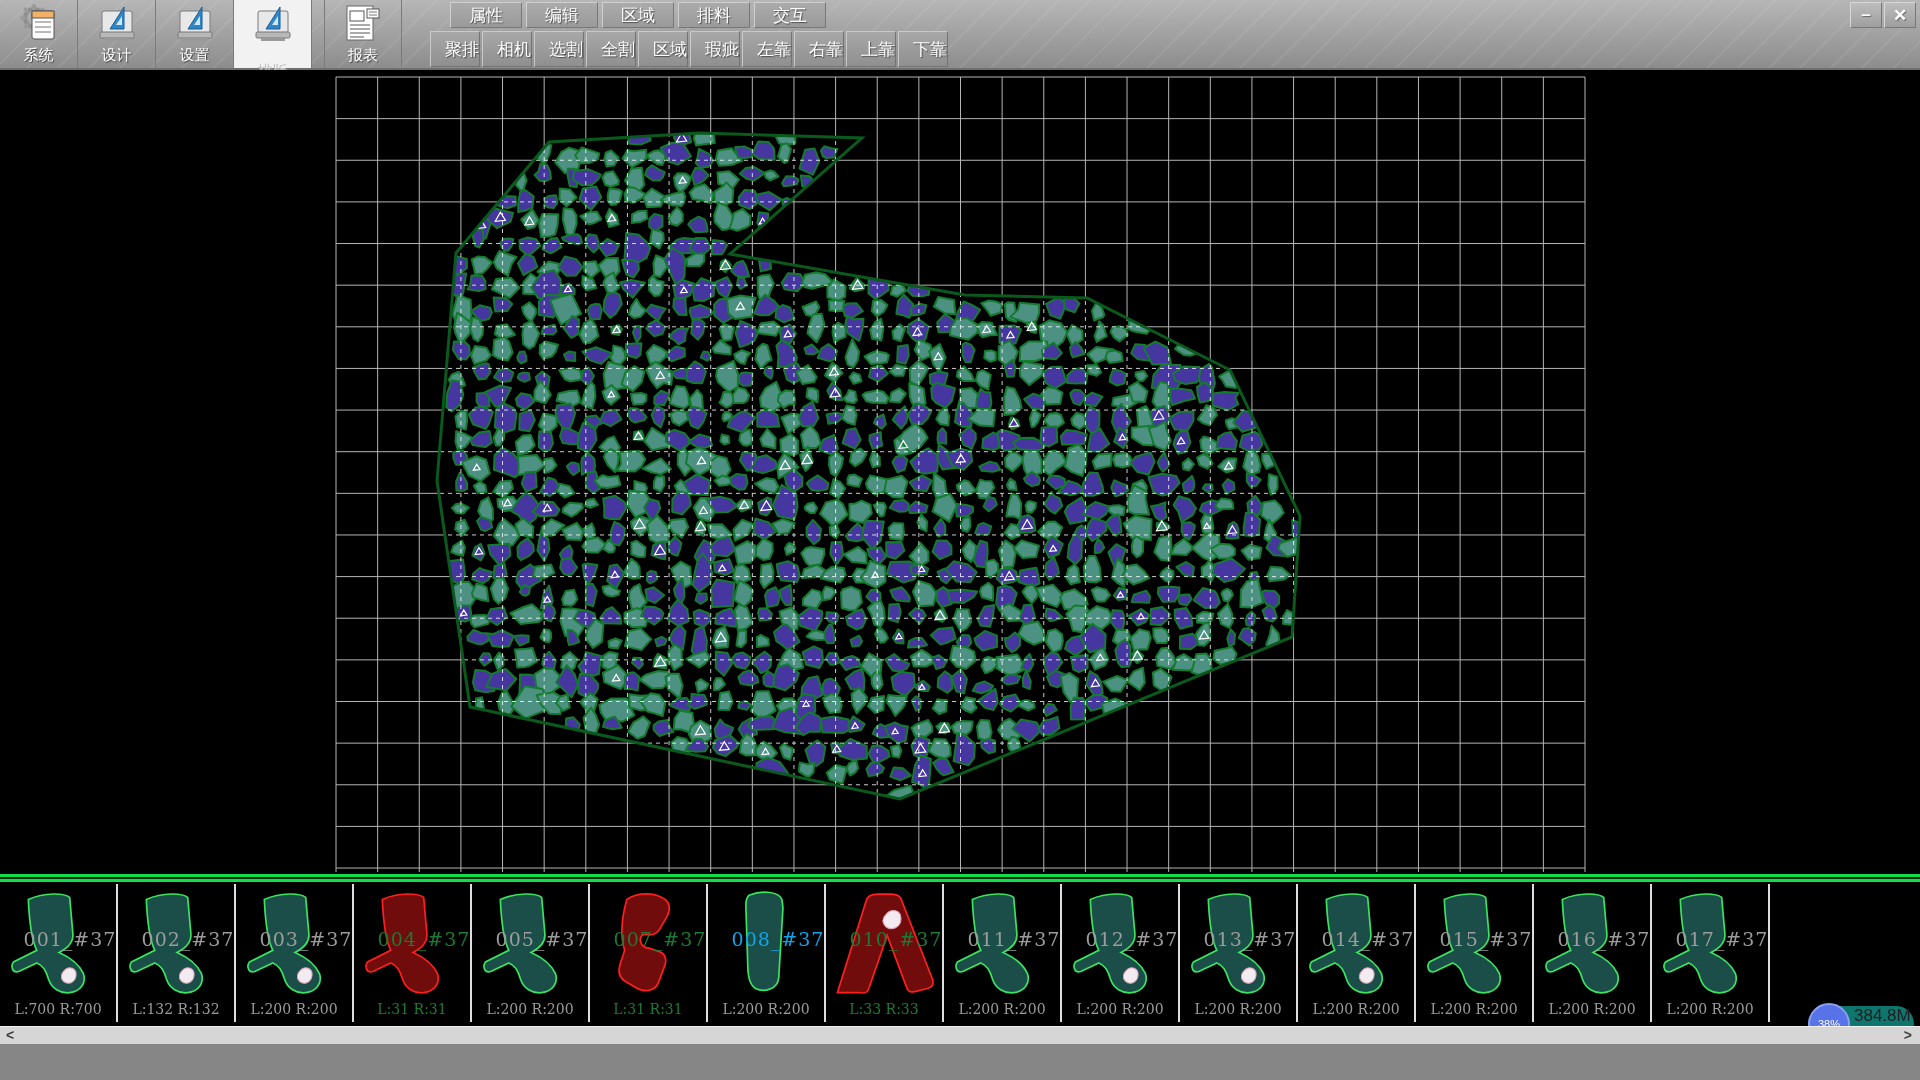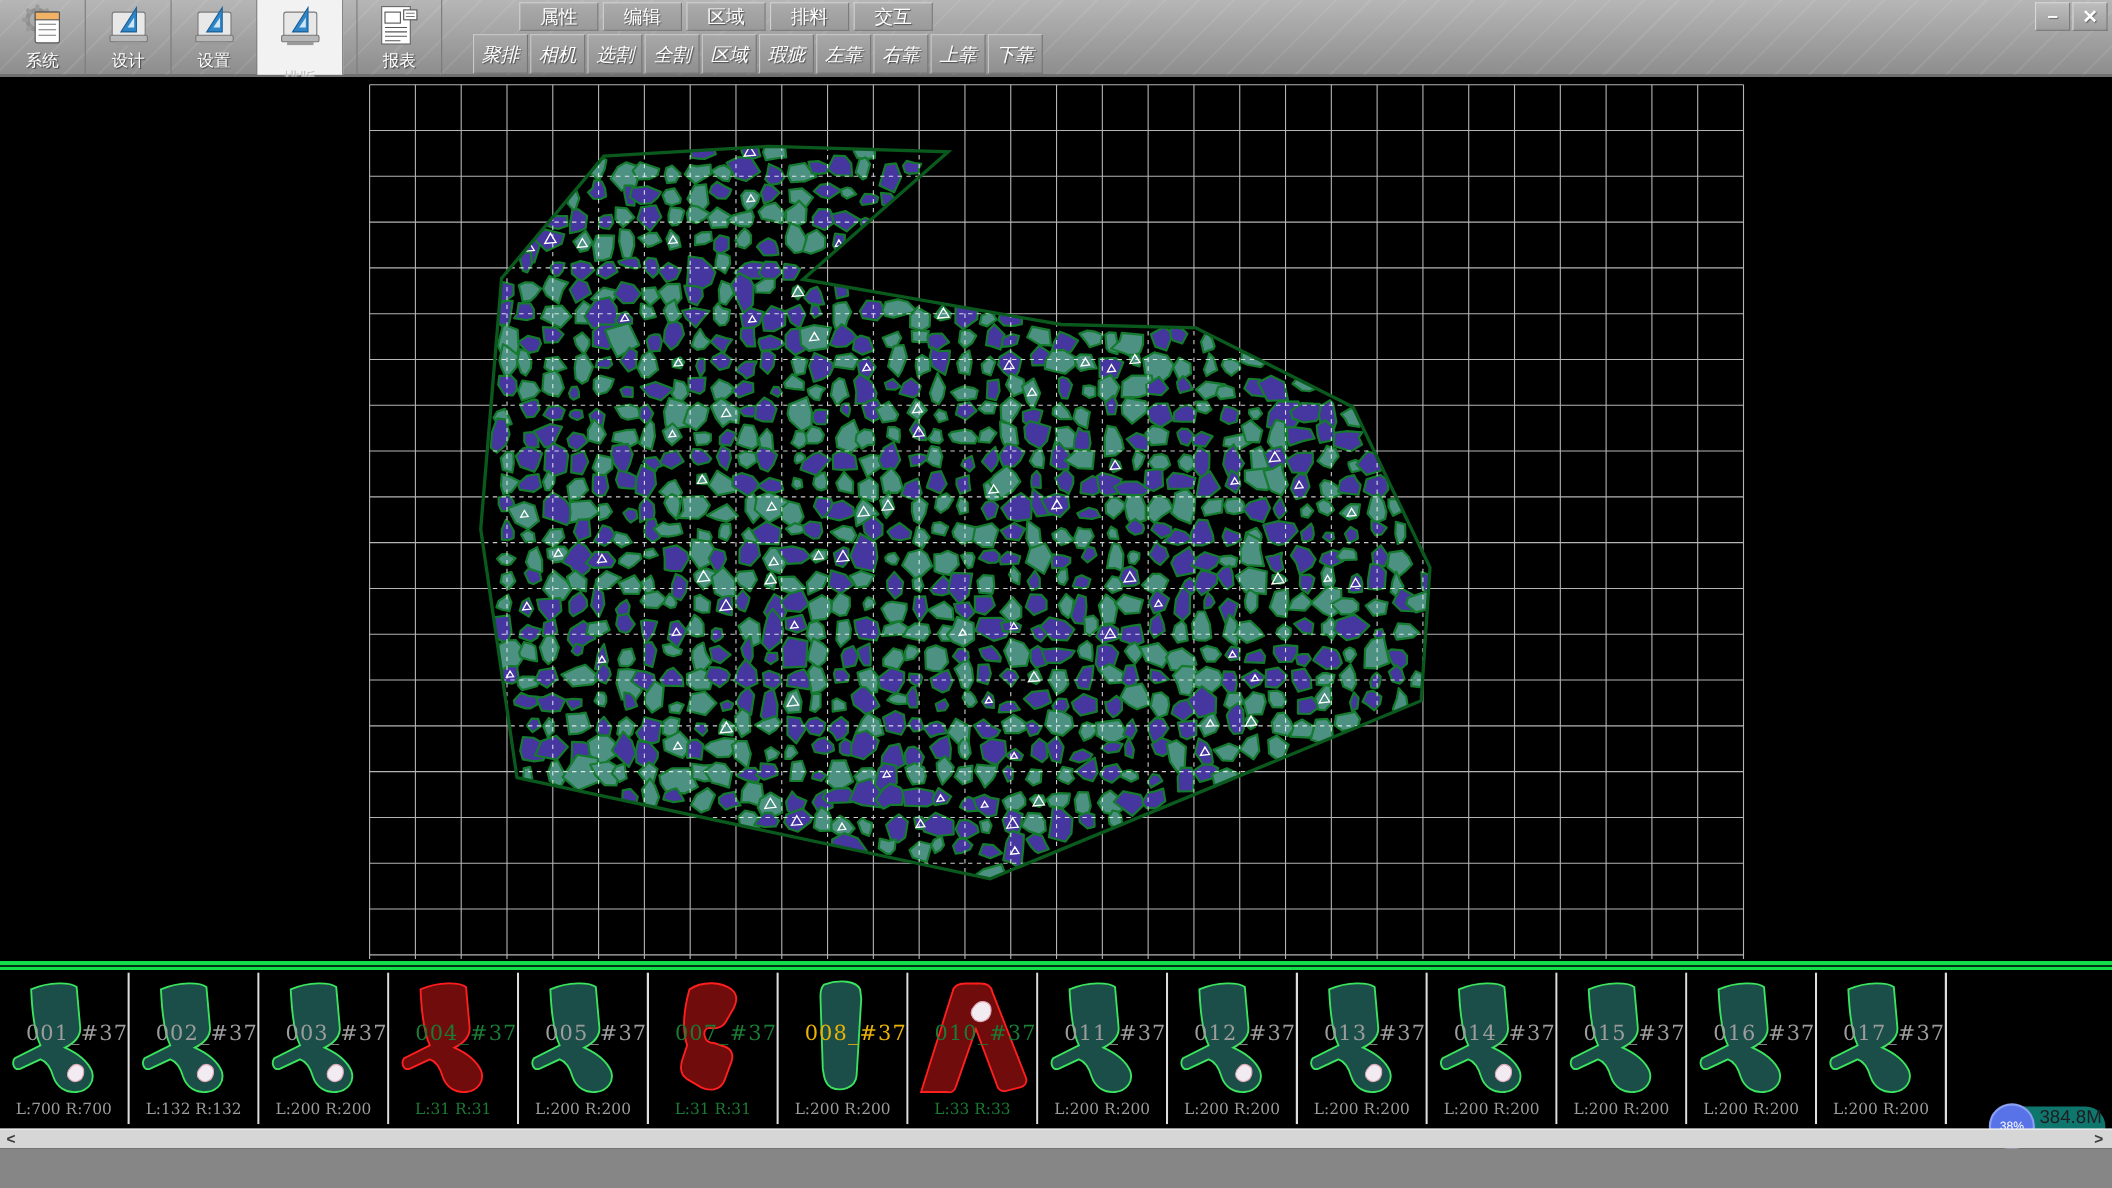--- a/index.html
+++ b/index.html
@@ -13,28 +13,28 @@
     background:repeating-linear-gradient(135deg,rgba(255,255,255,.07) 0 2px,transparent 2px 22px);}
   #apps{position:absolute;left:0;top:0;height:68px;display:flex;}
   .app{width:78px;height:68px;display:flex;flex-direction:column;align-items:center;justify-content:flex-start;
     padding-top:3px;box-sizing:border-box;border-right:1px solid #7b7b7b;cursor:pointer;}
   .app.sel{background:#f2f2f2;gap:16px;}
   .app .ic{width:42px;height:42px;}
   .app .lbl{font-size:15px;color:#fff;text-shadow:1px 1px 1px rgba(0,0,0,.55);margin-top:1px;}
   .app.sel .lbl{color:#bdbdbd;text-shadow:1px 1px 1px rgba(255,255,255,.6);}
   .app.gap{margin-left:12px;border-left:1px solid #7b7b7b;}
 
-  #tabs{position:absolute;left:452px;top:2px;display:flex;gap:4px;padding-left:20px;}
+  #tabs{position:absolute;left:430px;top:2px;display:flex;gap:4px;padding-left:20px;}
   .tab{width:72px;height:26px;line-height:26px;text-align:center;font-size:17px;color:#fff;
     text-shadow:1px 1px 1px rgba(0,0,0,.5);background:linear-gradient(#ababab,#9a9a9a);
     border:1px solid;border-color:#cfcfcf #777 #777 #cfcfcf;box-sizing:border-box;cursor:pointer;}
   #tools{position:absolute;left:430px;top:31px;display:flex;gap:2px;}
-  .tool{width:50px;height:36px;line-height:36px;text-align:center;font-size:17px;color:#fff;
+  .tool{width:50px;height:36px;line-height:36px;text-align:right;font-size:17px;color:#fff;
     text-shadow:1px 1px 1px rgba(0,0,0,.5);background:linear-gradient(#a8a8a8,#8f8f8f);
-    border:1px solid;border-color:#c9c9c9 #747474 #747474 #c9c9c9;box-sizing:border-box;cursor:pointer;font-style:italic;}
+    border:1px solid;border-color:#c9c9c9 #747474 #747474 #c9c9c9;box-sizing:border-box;cursor:pointer;}
 
   #winbtns{position:absolute;right:4px;top:2px;display:flex;gap:2px;}
   .winbtn{width:32px;height:26px;display:flex;align-items:center;justify-content:center;
     color:#fff;font-size:17px;font-weight:bold;text-shadow:1px 1px 1px rgba(0,0,0,.4);
     background:linear-gradient(#bdbdbd,#9e9e9e);border:1px solid;border-color:#d8d8d8 #777 #777 #d8d8d8;
     box-sizing:border-box;cursor:pointer;}
 
   
   #canvasWrap{position:absolute;left:0;top:70px;width:1920px;height:802px;background:#000;}
 
@@ -1167,21 +1167,21 @@
           <svg width="106" height="118" viewBox="0 0 100 110">
             <path d="M30,12 C42,4 58,6 66,12 C71,16 71,22 68,28 L61,40 C58,45 52,46 47,45 C44,45 42,48 43,52 C44,56 47,58 51,58 L60,61 C66,63 68,68 66,74 L60,90 C57,98 48,100 40,96 L28,89 C22,85 22,78 24,72 L28,60 C24,48 25,30 30,12 Z" fill="#700c0c" stroke="#ff1f1f" stroke-width="1.6"></path>
           </svg>
           <div class="num" style="color:#1b7a33">007_#37</div>
           <div class="lr" style="color:#1b7a33">L:31 R:31</div>
         </div>
         <div class="cell">
           <svg width="106" height="118" viewBox="0 0 100 110">
             <path d="M34,8 C48,3 62,5 65,12 L66,20 L62,86 C61,97 48,100 40,96 C35,93 34,87 33,80 L31,18 C31,12 32,10 34,8 Z" fill="#1b4e48" stroke="#3be35f" stroke-width="1.6"></path>
           </svg>
-          <div class="num" style="color:#eab308">008_#37</div>
+          <div class="num" style="color:#0ea5e9">008_#37</div>
           <div class="lr" style="color:#9c9c9c">L:200 R:200</div>
         </div>
         <div class="cell">
           <svg width="106" height="118" viewBox="0 0 100 110">
             <path d="M6,100 L33,14 C34,9 38,7 44,7 L57,7 C62,7 66,9 67,14 L96,88 C97,92 95,95 91,96 L79,99 C75,100 72,98 71,94 L53,46 L36,95 C35,99 32,101 28,100 Z" fill="#700c0c" stroke="#ff1f1f" stroke-width="1.6"></path>
             <path d="M52,26 C57,20 66,22 66,30 C66,38 58,42 52,38 C48,34 48,30 52,26 Z" fill="#f2ecf2" stroke="#dfa8b8" stroke-width="1"></path>
           </svg>
           <div class="num" style="color:#1b7a33">010_#37</div>
           <div class="lr" style="color:#1b7a33">L:33 R:33</div>
         </div>

